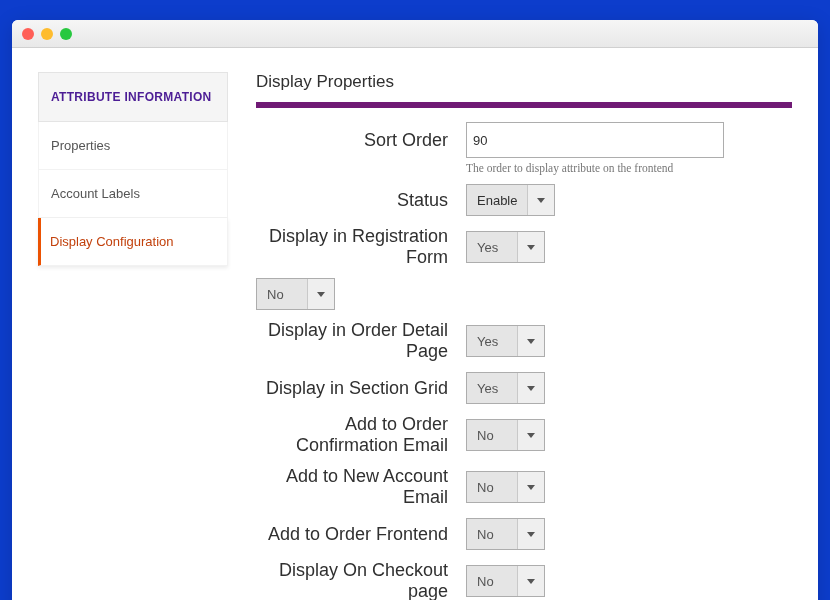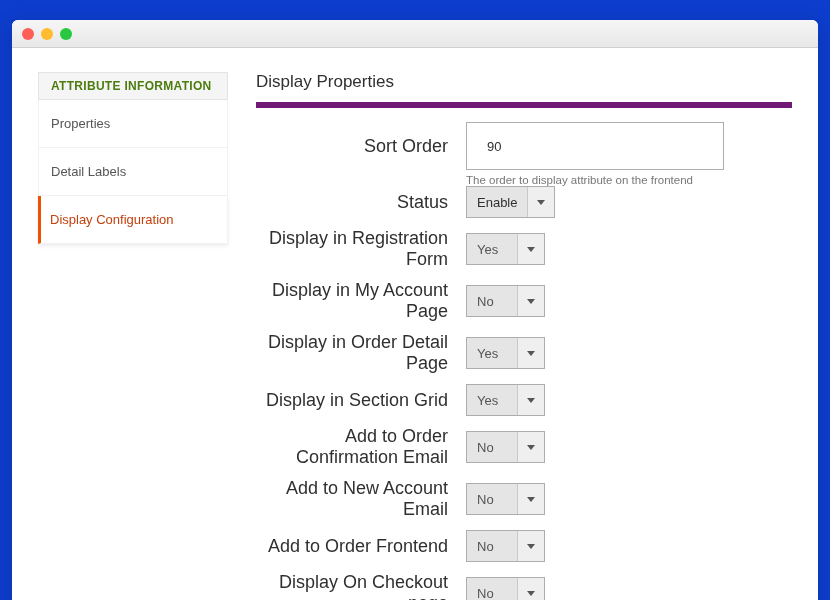--- a/index.html
+++ b/index.html
@@ -38,24 +38,24 @@
       padding: 24px 26px 24px 26px;
       gap: 28px;
       min-height: 540px;
     }
 
     
     .sidebar { width: 190px; flex-shrink: 0; }
     .sidebar-header {
       background: #f5f5f5;
       border: 1px solid #e4e4e4;
-      padding: 6px 12px;
+      padding: 17px 12px;
       font-size: 12px;
       font-weight: 700;
-      color: #4d7c0f;
+      color: #4c1d95;
       letter-spacing: 0.3px;
     }
     .sidebar-tabs {
       background: #fff;
     }
     .sidebar-item {
       padding: 16px 12px;
       font-size: 13px;
       color: #555;
       border: 1px solid #f2f2f2;
@@ -91,30 +91,32 @@
       width: 210px;
       text-align: right;
       padding-right: 18px;
       font-size: 18px;
       color: #303030;
     }
     .form-control { flex: 0 0 auto; }
 
     .text-input {
       border: 1px solid #adadad;
-      height: 48px;
-      padding: 0 20px;
+      height: 36px;
+      padding: 0 6px;
       font-size: 13px;
       color: #303030;
       width: 258px;
     }
 
     .hint-row {
       display:flex;
       margin-top:-6px;
+      margin-bottom:10px;
+      font-family:Liberation Serif, serif;
     }
     .hint-spacer { width: 210px; }
     .hint-text {
       font-size: 11.5px;
       color: #777;
     }
 
     .select-wrap {
       display: inline-flex;
       border: 1px solid #adadad;
@@ -157,21 +159,21 @@
   </div>
   <div class="content">
 
     <div class="sidebar">
       <div class="sidebar-header">ATTRIBUTE INFORMATION</div>
       <div class="sidebar-tabs">
         <div class="sidebar-item">
           <span>Properties</span>
         </div>
         <div class="sidebar-item">
-          <span>Detail Labels</span>
+          <span>Account Labels</span>
         </div>
         <div class="sidebar-item active">
           <span>Display Configuration</span>
         </div>
       </div>
     </div>
 
     <div class="main">
       <h2 class="page-title">Display Properties</h2>
 
@@ -204,21 +206,20 @@
           <div class="select-wrap">
             <div class="select-value">Yes</div>
             <div class="select-btn">
                 <span class="caret"></span>
               </div>
           </div>
         </div>
       </div>
 
       <div class="form-row">
-        <label class="form-label">Display in My Account Page</label>
         <div class="form-control">
           <div class="select-wrap">
             <div class="select-value">No</div>
             <div class="select-btn">
                 <span class="caret"></span>
               </div>
           </div>
         </div>
       </div>
 

